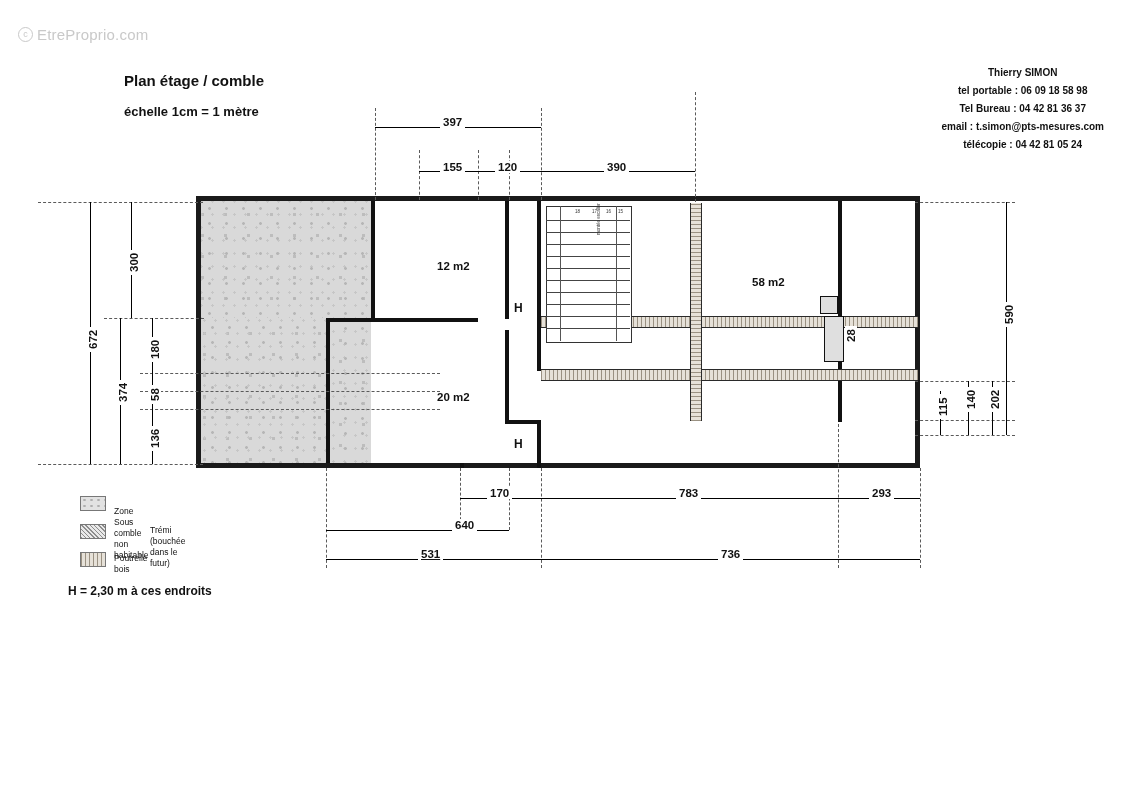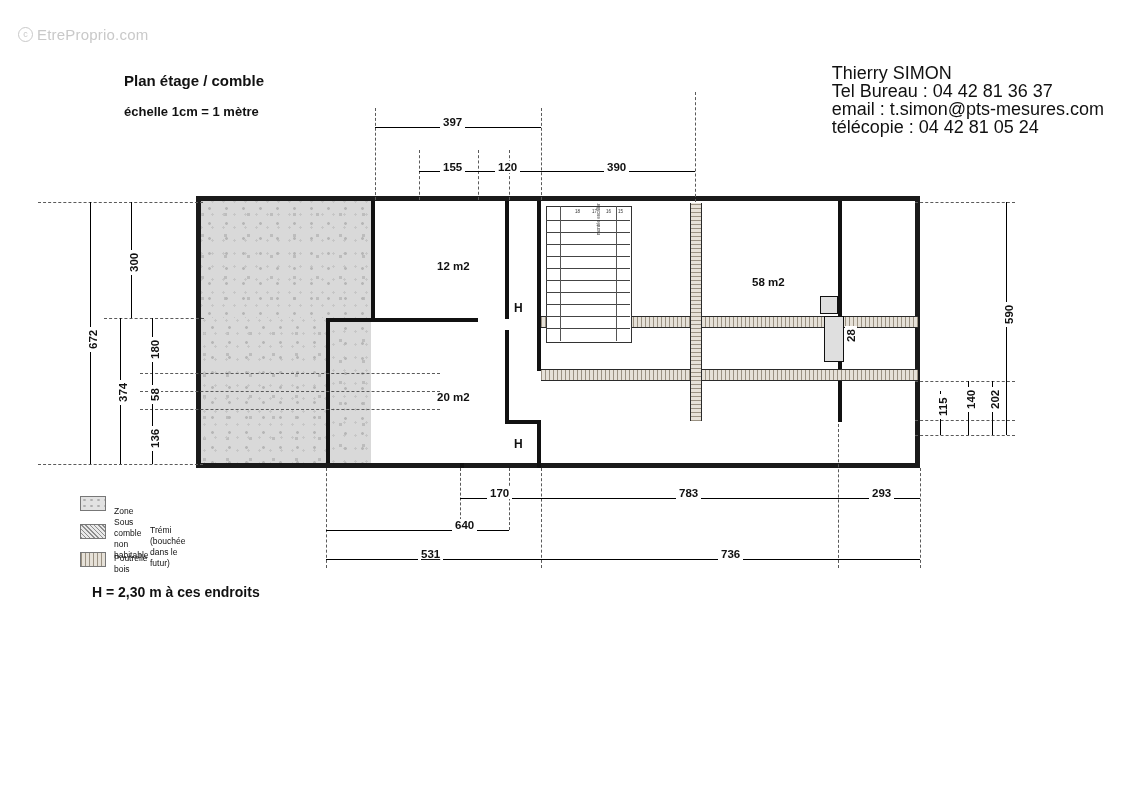--- a/index.html
+++ b/index.html
@@ -29,21 +29,21 @@
     color:#f1f1f1;font-size:17px;letter-spacing:2px;
   }
 
   
   .title{position:absolute;left:124px;top:72px;font-size:15px;font-weight:bold;}
   .subtitle{position:absolute;left:124px;top:104px;font-size:13px;font-weight:bold;}
 
   
   .contact{
     position:absolute;right:28px;top:64px;
-    text-align:left;font-size:18px;font-weight:normal;line-height:18px;
+    text-align:center;font-size:10px;font-weight:bold;line-height:18px;
   }
 
   
   .hline{position:absolute;height:0;border-top:1px solid #000;}
   .vline{position:absolute;width:0;border-left:1px solid #000;}
   .dash-h{position:absolute;height:0;border-top:1px dashed #5a5a5a;}
   .dash-v{position:absolute;width:0;border-left:1px dashed #5a5a5a;}
   .dim-label{
     position:absolute;font-size:11.5px;font-weight:bold;background:#fff;
     padding:0 3px;white-space:nowrap;
@@ -116,38 +116,39 @@
   }
   .sw-tremi{
     background-color:#e9e9e9;
     background-image:repeating-linear-gradient(45deg,#8d8d8d 0 1px,transparent 1px 3px);
   }
   .sw-beam{
     background-color:#e6e1d8;
     background-image:repeating-linear-gradient(90deg,#9a9182 0 1px,transparent 1px 4px);
   }
   .legend-txt{position:absolute;left:34px;top:12px;}
-  .legend-note{position:absolute;left:92px;top:584px;font-size:14px;font-weight:bold;}
+  .legend-note{position:absolute;left:68px;top:584px;font-size:12px;font-weight:bold;}
 </style>
 </head>
 <body>
 
 <div class="root">
 
   <div class="watermark">
     <span class="circ">c</span>
     <span>EtreProprio.com</span>
   </div>
   <div class="bottom-ghost"></div>
 
   <div class="title">Plan étage / comble</div>
   <div class="subtitle">échelle 1cm = 1 mètre</div>
 
   <div class="contact">
     <div>Thierry SIMON</div>
+    <div>tel portable : 06 09 18 58 98</div>
     <div>Tel Bureau :  04 42 81 36 37</div>
     <div>email : t.simon@pts-mesures.com</div>
     <div>télécopie : 04 42 81 05 24</div>
   </div>
 
   <div class="speckle"></div>
   <div class="speckle2"></div>
 
   <div class="outer"></div>
 

